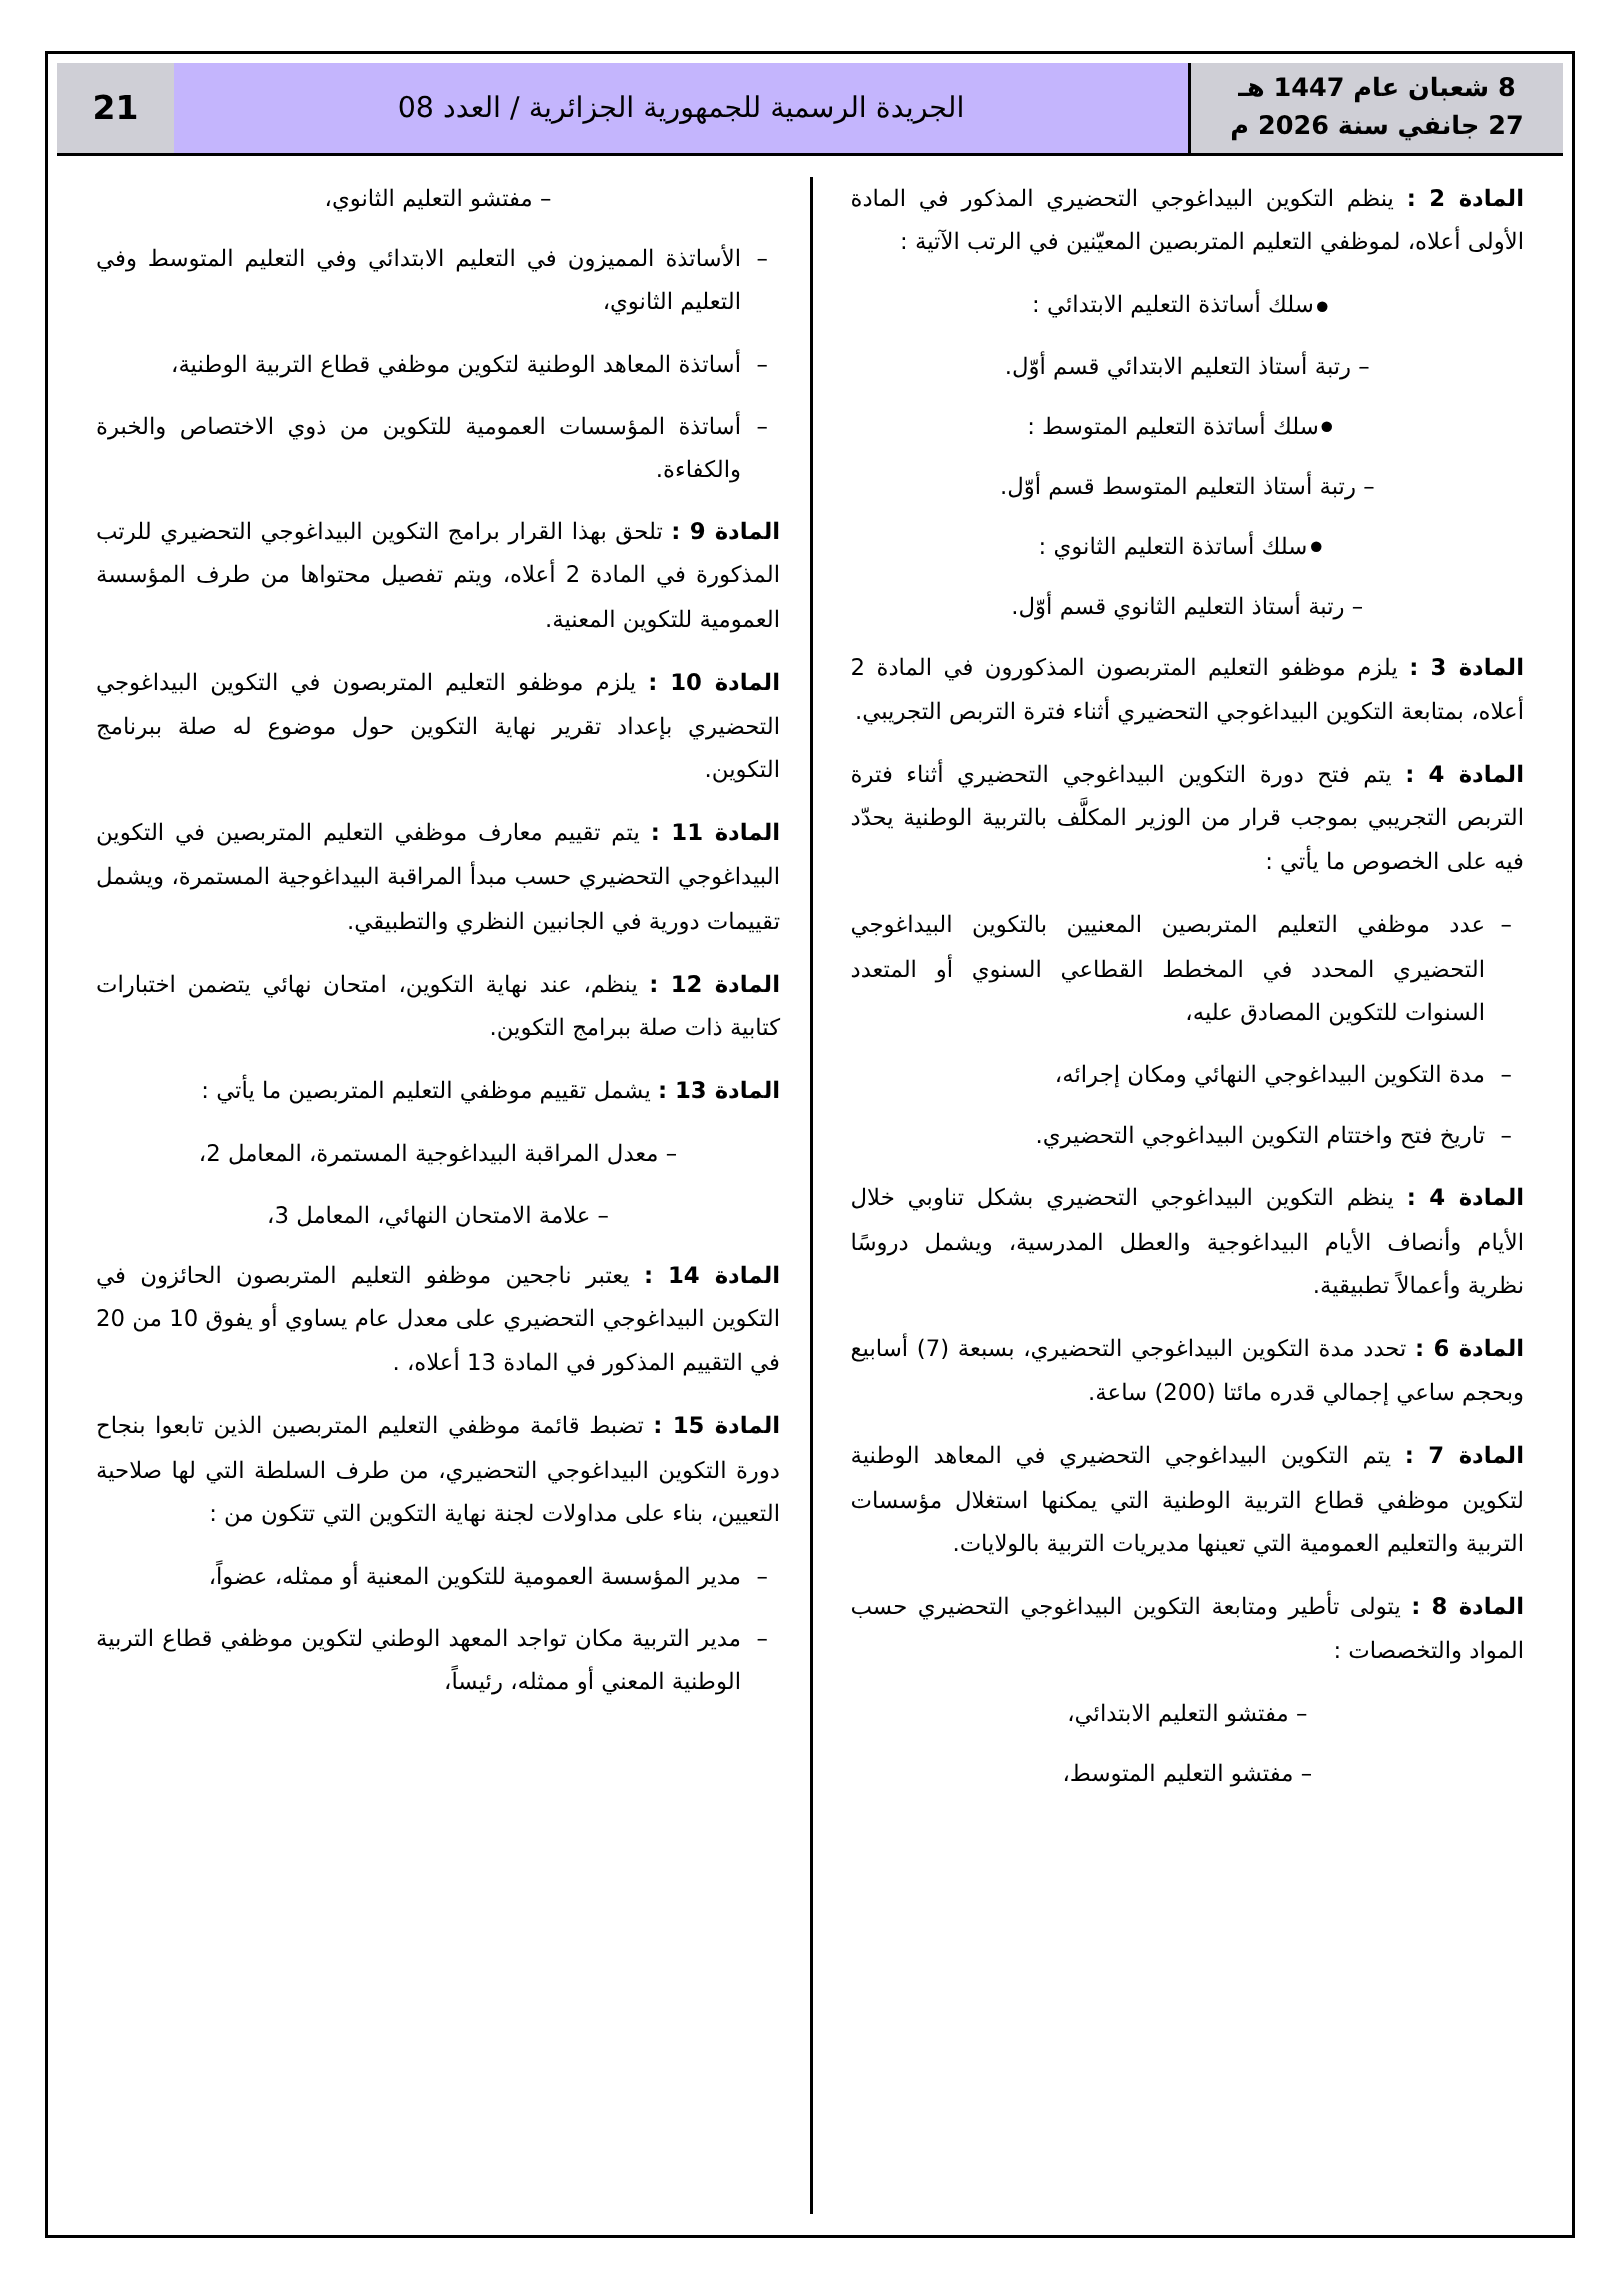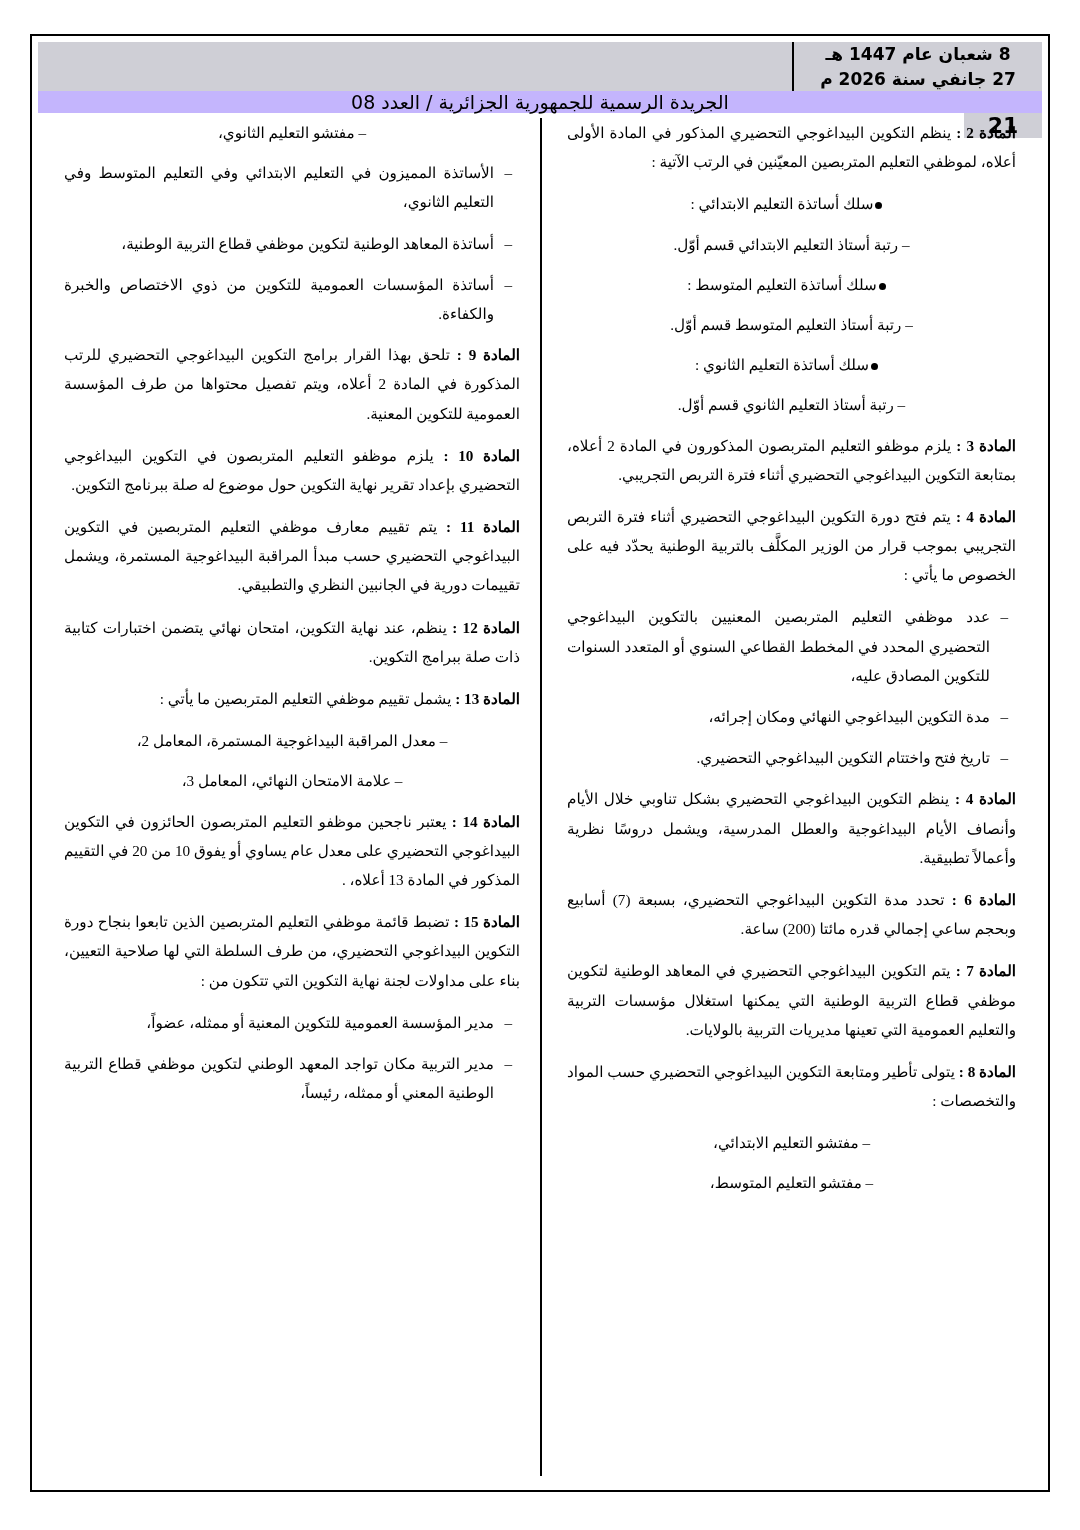--- a/index.html
+++ b/index.html
@@ -32,21 +32,21 @@
     position: relative;
     width: 100%;
     height: 100%;
     box-sizing: border-box;
     display: flex;
     flex-direction: column;
   }
   
   .header {
     display: flex;
-    flex-direction: column;
+    flex-direction: row;
     align-items: stretch;
     border-bottom: 2.5px solid #000000;
     background: #cfcfd6;
     height: 62px;
     box-sizing: border-box;
   }
   .header-date {
     flex: 0 0 auto;
     width: 250px;
     box-sizing: border-box;
@@ -89,21 +89,20 @@
     flex-direction: row;
     padding: 14px 12px 8px 12px;
     box-sizing: border-box;
     gap: 0;
   }
   .col {
     box-sizing: border-box;
     padding: 0 14px;
     font-size: 15.2px;
     line-height: 1.92;
-    font-family: Liberation Serif, serif;
   }
   .col-right {
     flex: 1 1 50%;
     border-left: 2px solid #000000;
     padding-left: 25px;
   }
   .col-left {
     flex: 1 1 50%;
     padding-right: 20px;
   }

